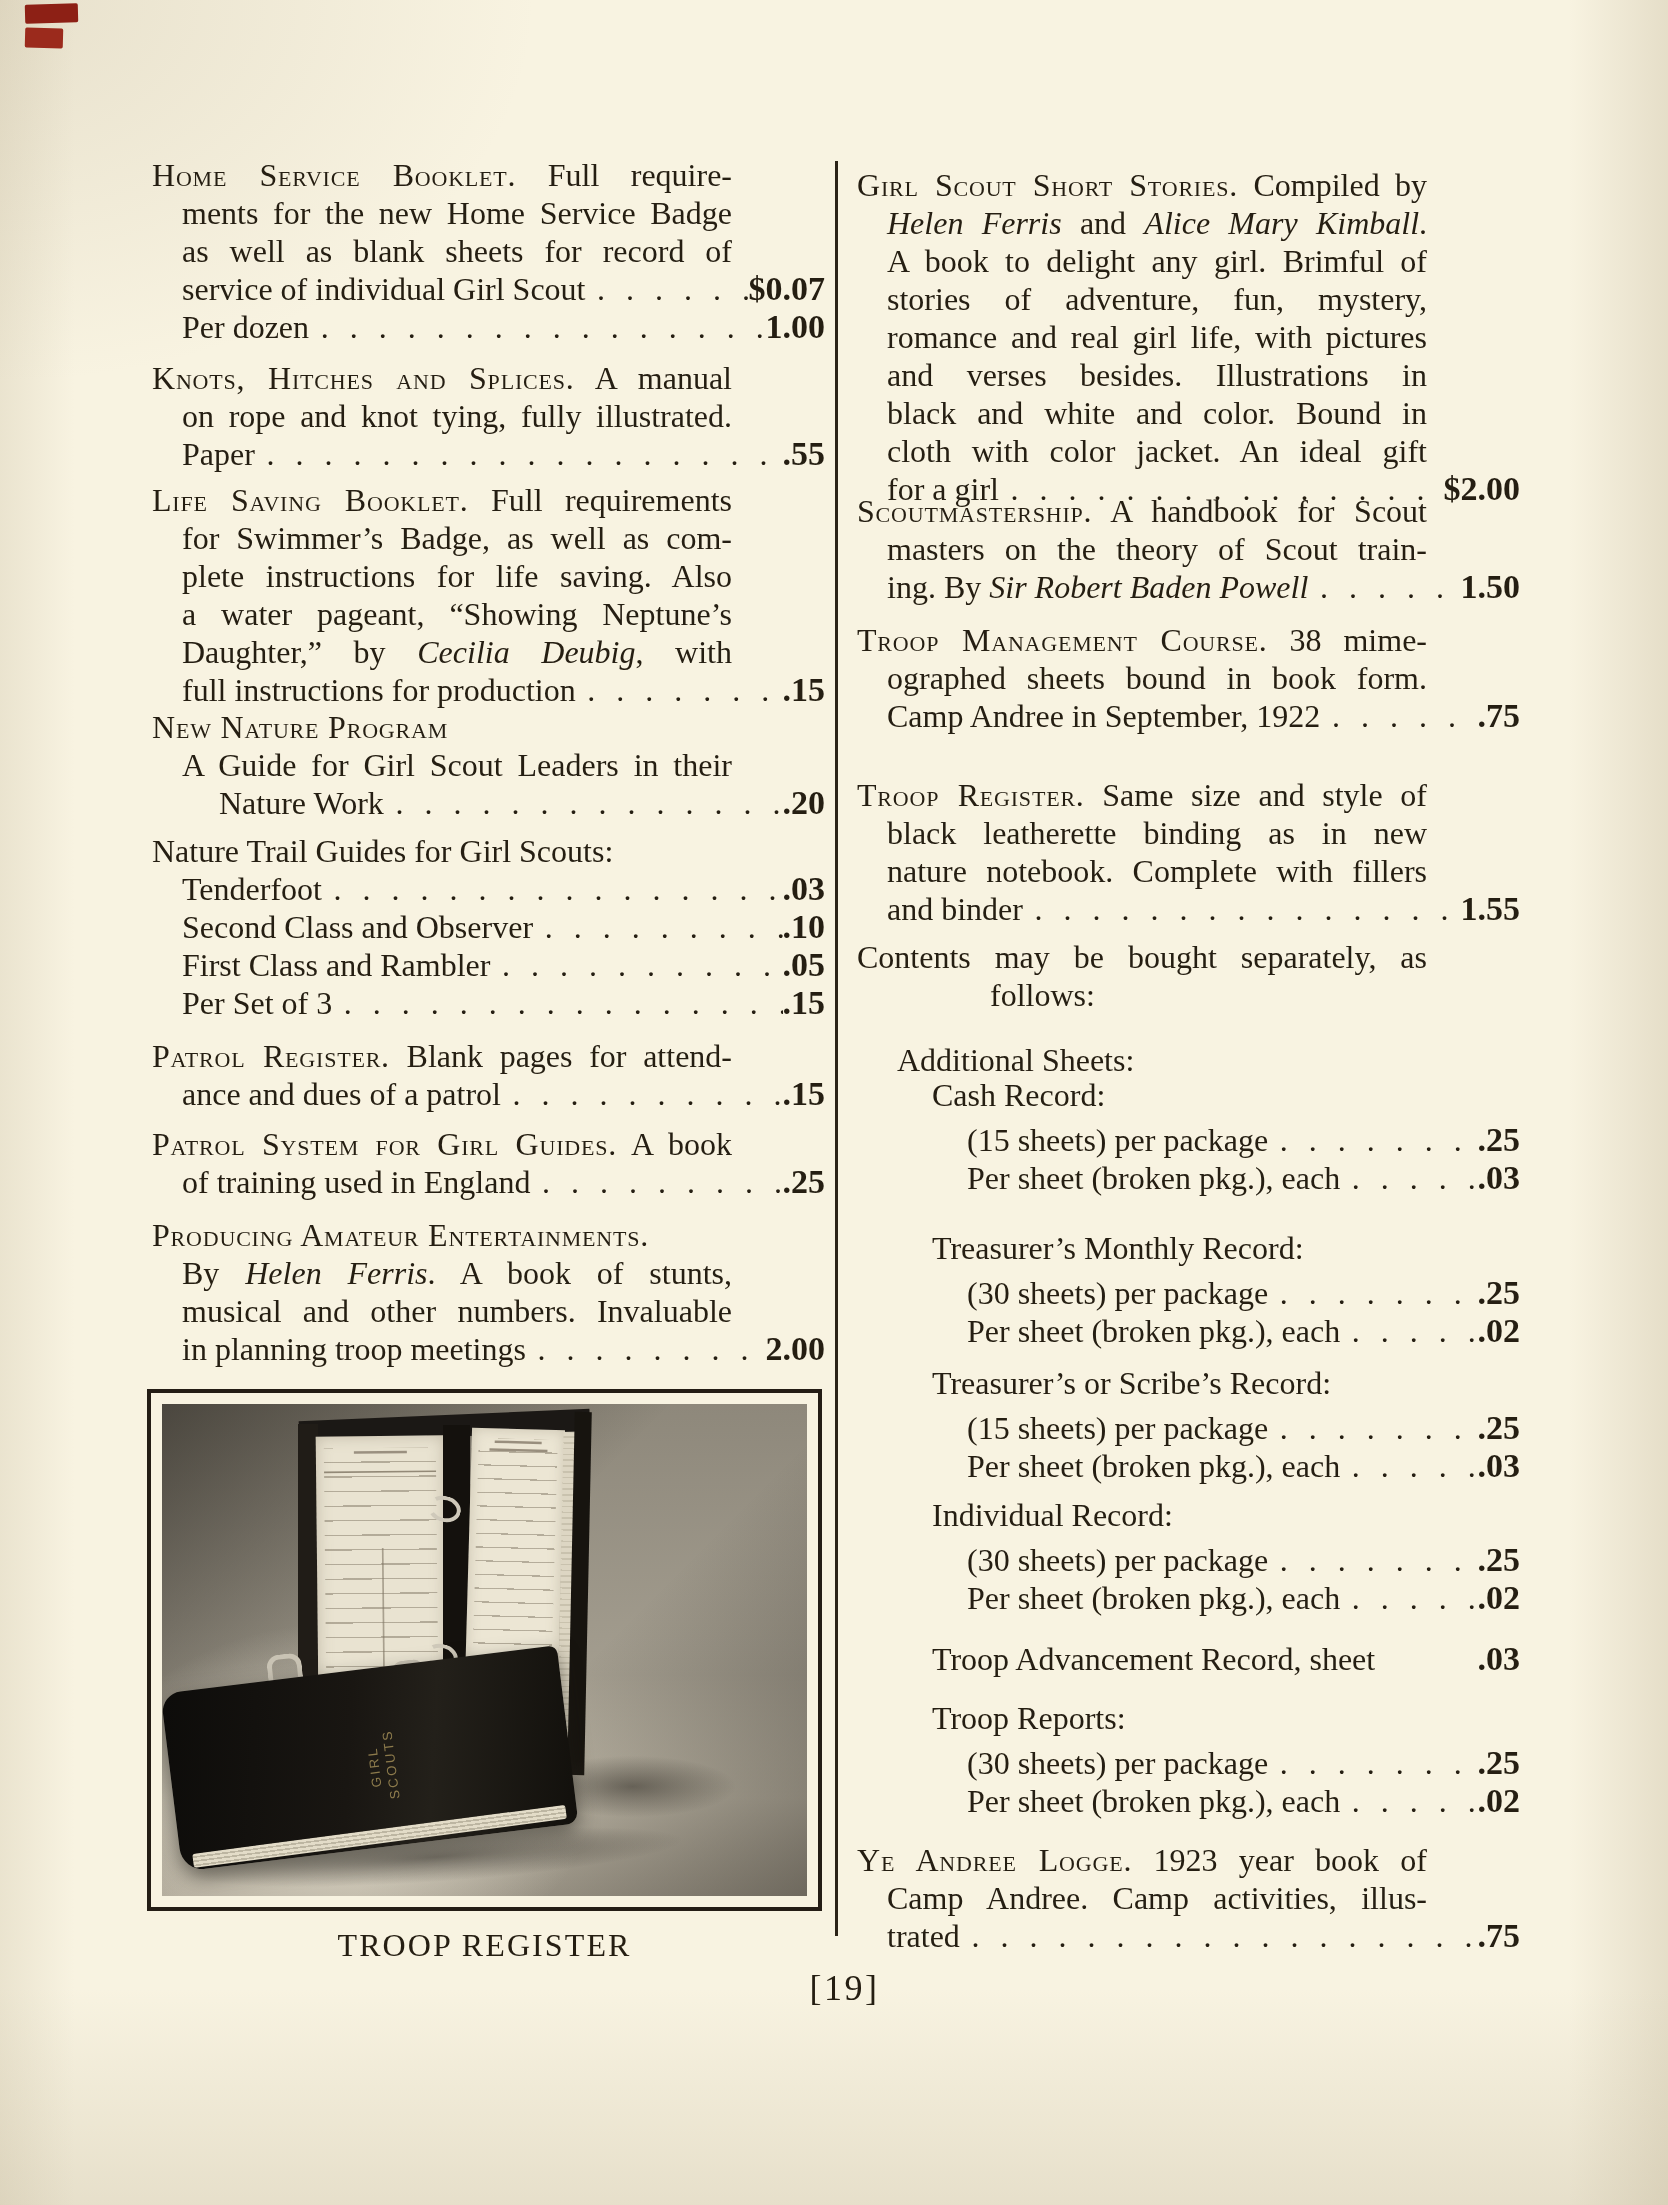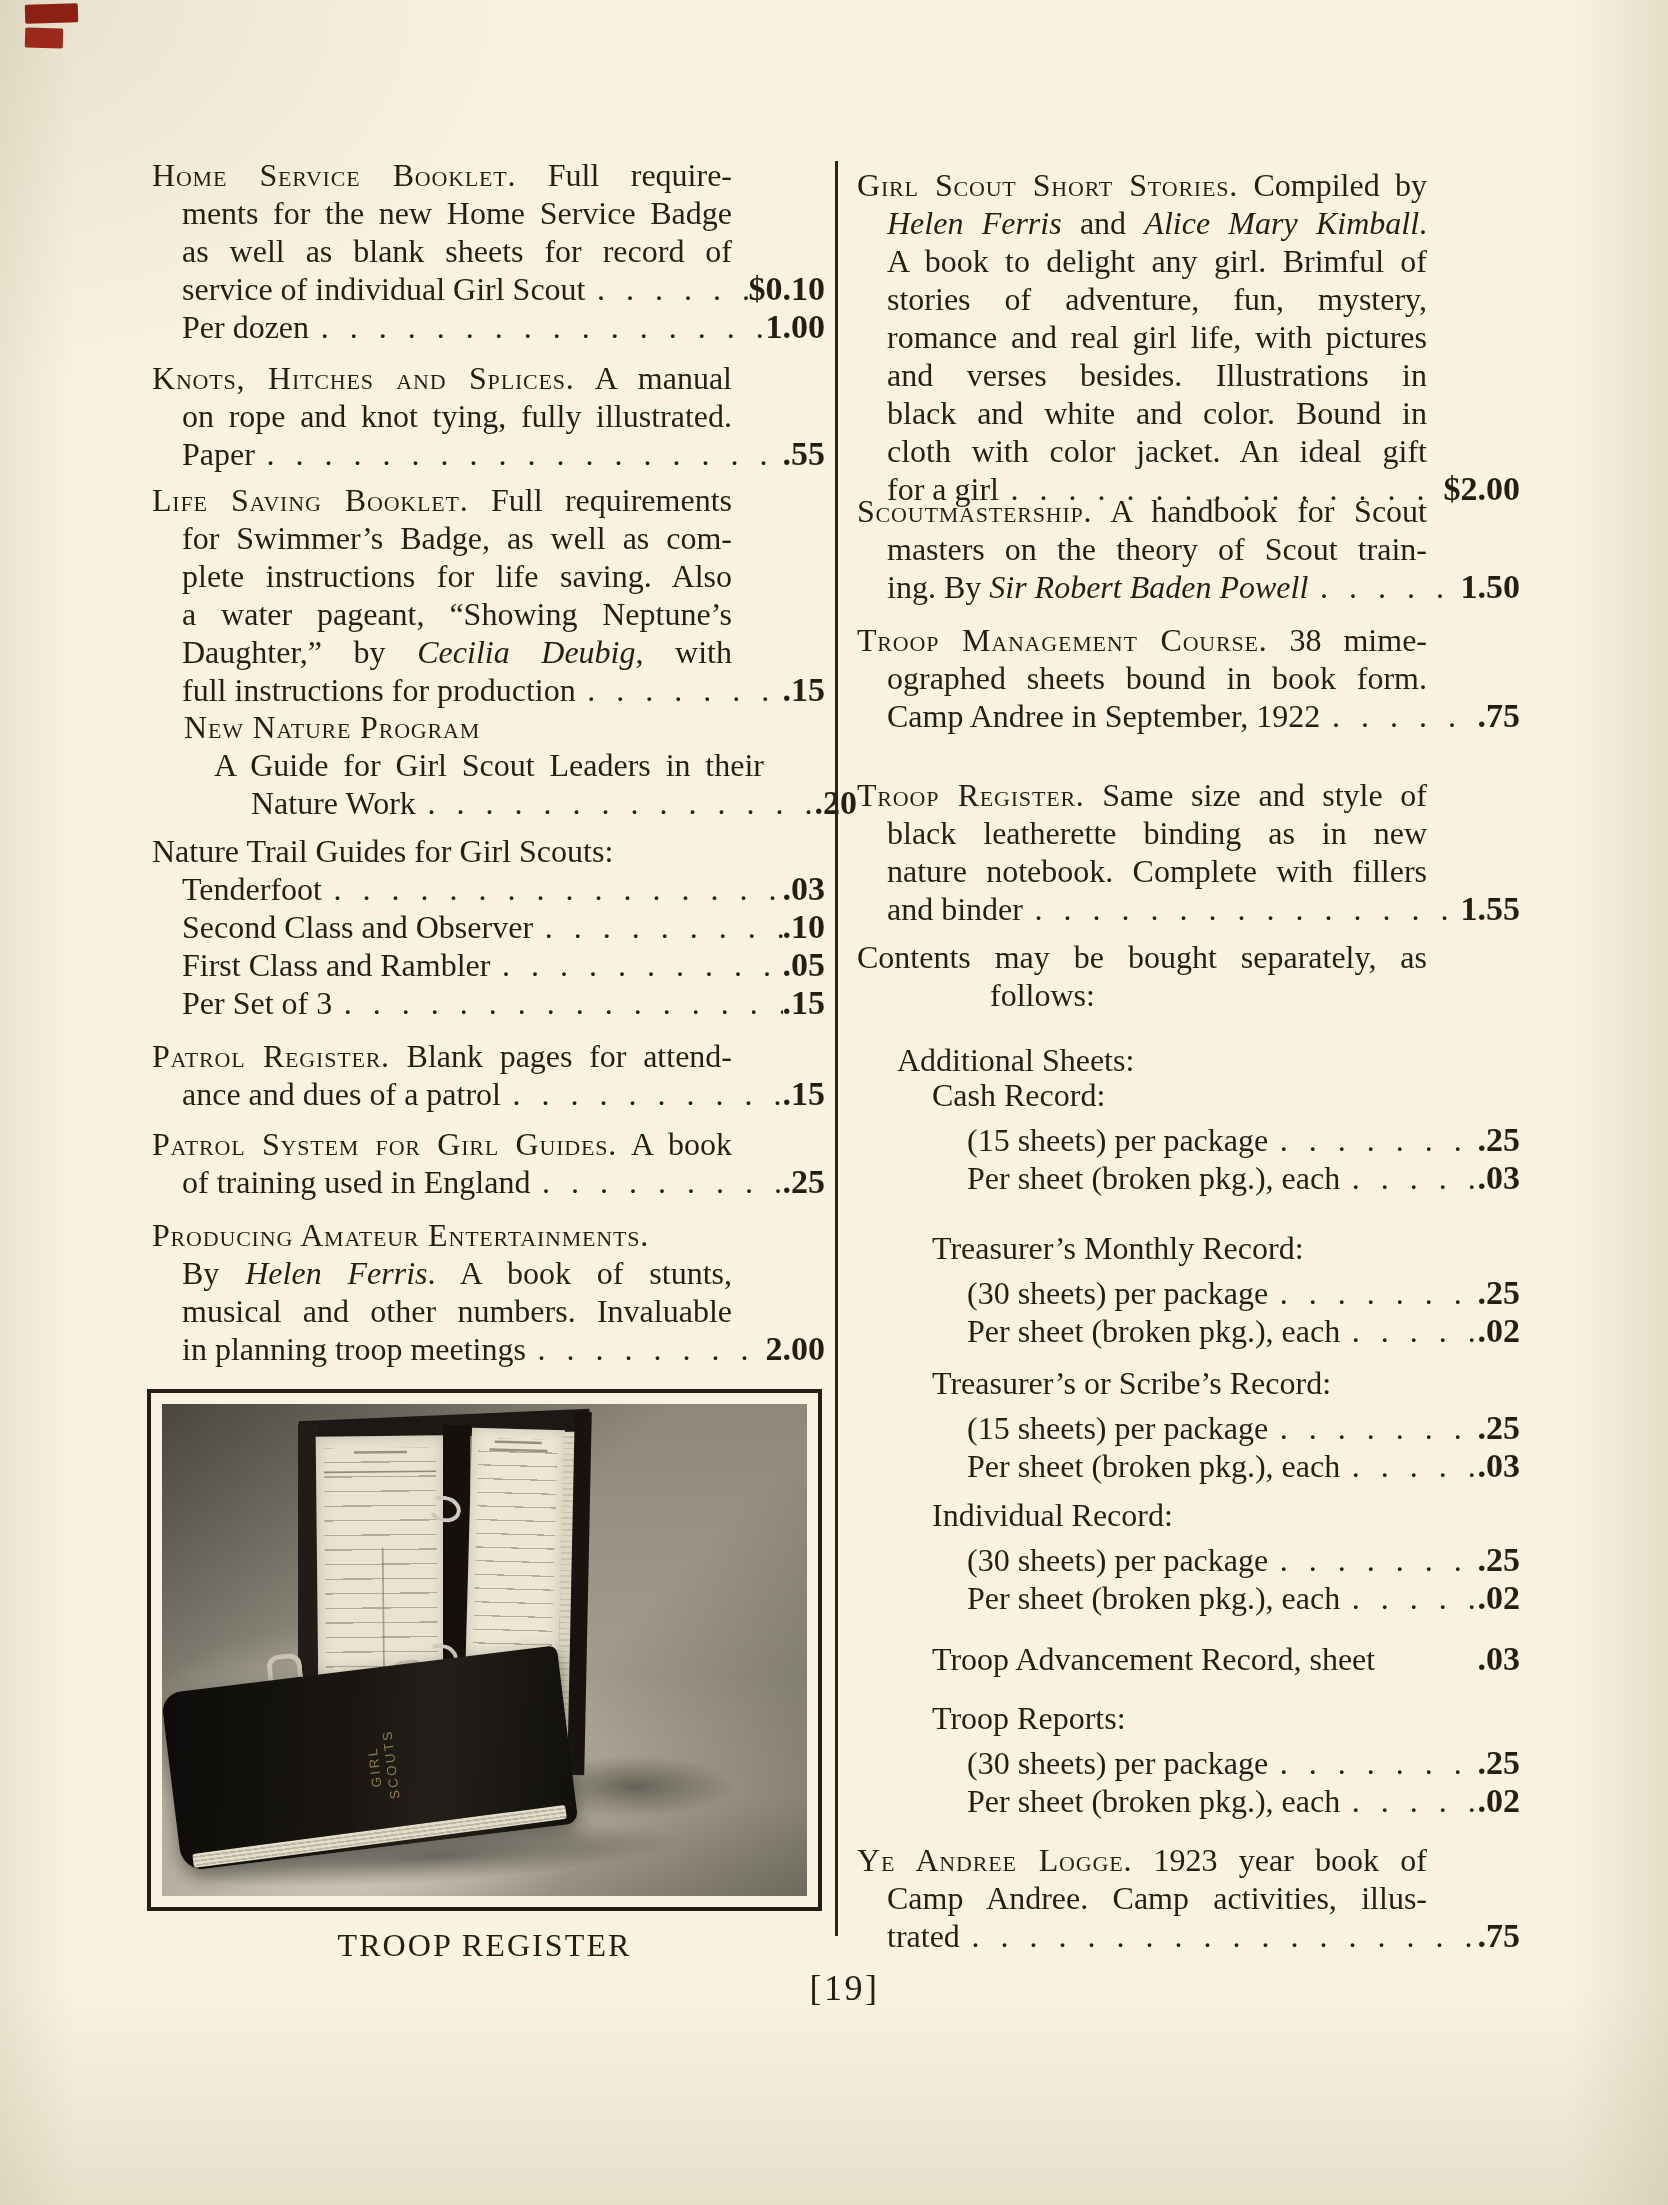--- a/index.html
+++ b/index.html
@@ -130,21 +130,21 @@
   <div class="redmark" id="redmark-2"></div>
 
   <div id="col-left" class="col">
       <div class="entry" style="top: 156px;">
         <div class="line i0 j"><span class="sc">Home Service Booklet.</span><span class="">  Full require-</span></div>
         <div class="line i1 j"><span class="">ments for the new Home Service Badge</span></div>
         <div class="line i1 j"><span class="">as well as blank sheets for record of</span></div>
         <div class="line i1 pr">
           <span class="txt"><span class="">service of individual Girl Scout</span></span>
           <span class="dots">..............................</span>
-          <span class="price">$0.10</span>
+          <span class="price">$0.07</span>
         </div>
         <div class="line i1 pr">
           <span class="txt"><span class="">Per dozen</span></span>
           <span class="dots">..............................</span>
           <span class="price">1.00</span>
         </div>
       </div>
       <div class="entry" style="top: 359px;">
         <div class="line i0 j"><span class="sc">Knots, Hitches and Splices.</span><span class="">  A manual</span></div>
         <div class="line i1 j"><span class="">on rope and knot tying, fully illustrated.</span></div>
@@ -159,21 +159,21 @@
         <div class="line i1 j"><span class="">for Swimmer’s Badge, as well as com-</span></div>
         <div class="line i1 j"><span class="">plete instructions for life saving.  Also</span></div>
         <div class="line i1 j"><span class="">a water pageant, “Showing Neptune’s</span></div>
         <div class="line i1 j"><span class="">Daughter,” by </span><span class="it">Cecilia Deubig</span><span class="">, with</span></div>
         <div class="line i1 pr">
           <span class="txt"><span class="">full instructions for production</span></span>
           <span class="dots">..............................</span>
           <span class="price">.15</span>
         </div>
       </div>
-      <div class="entry" style="top: 708px; margin-left: 32px;">
+      <div class="entry" style="top: 708px;">
         <div class="line i0"><span class="sc">New Nature Program</span></div>
         <div class="line i1 j"><span class="">A Guide for Girl Scout Leaders in their</span></div>
         <div class="line i2 pr">
           <span class="txt"><span class="">Nature Work</span></span>
           <span class="dots">..............................</span>
           <span class="price">.20</span>
         </div>
       </div>
       <div class="entry" style="top: 832px;">
         <div class="line i0"><span class="">Nature Trail Guides for Girl Scouts:</span></div>

